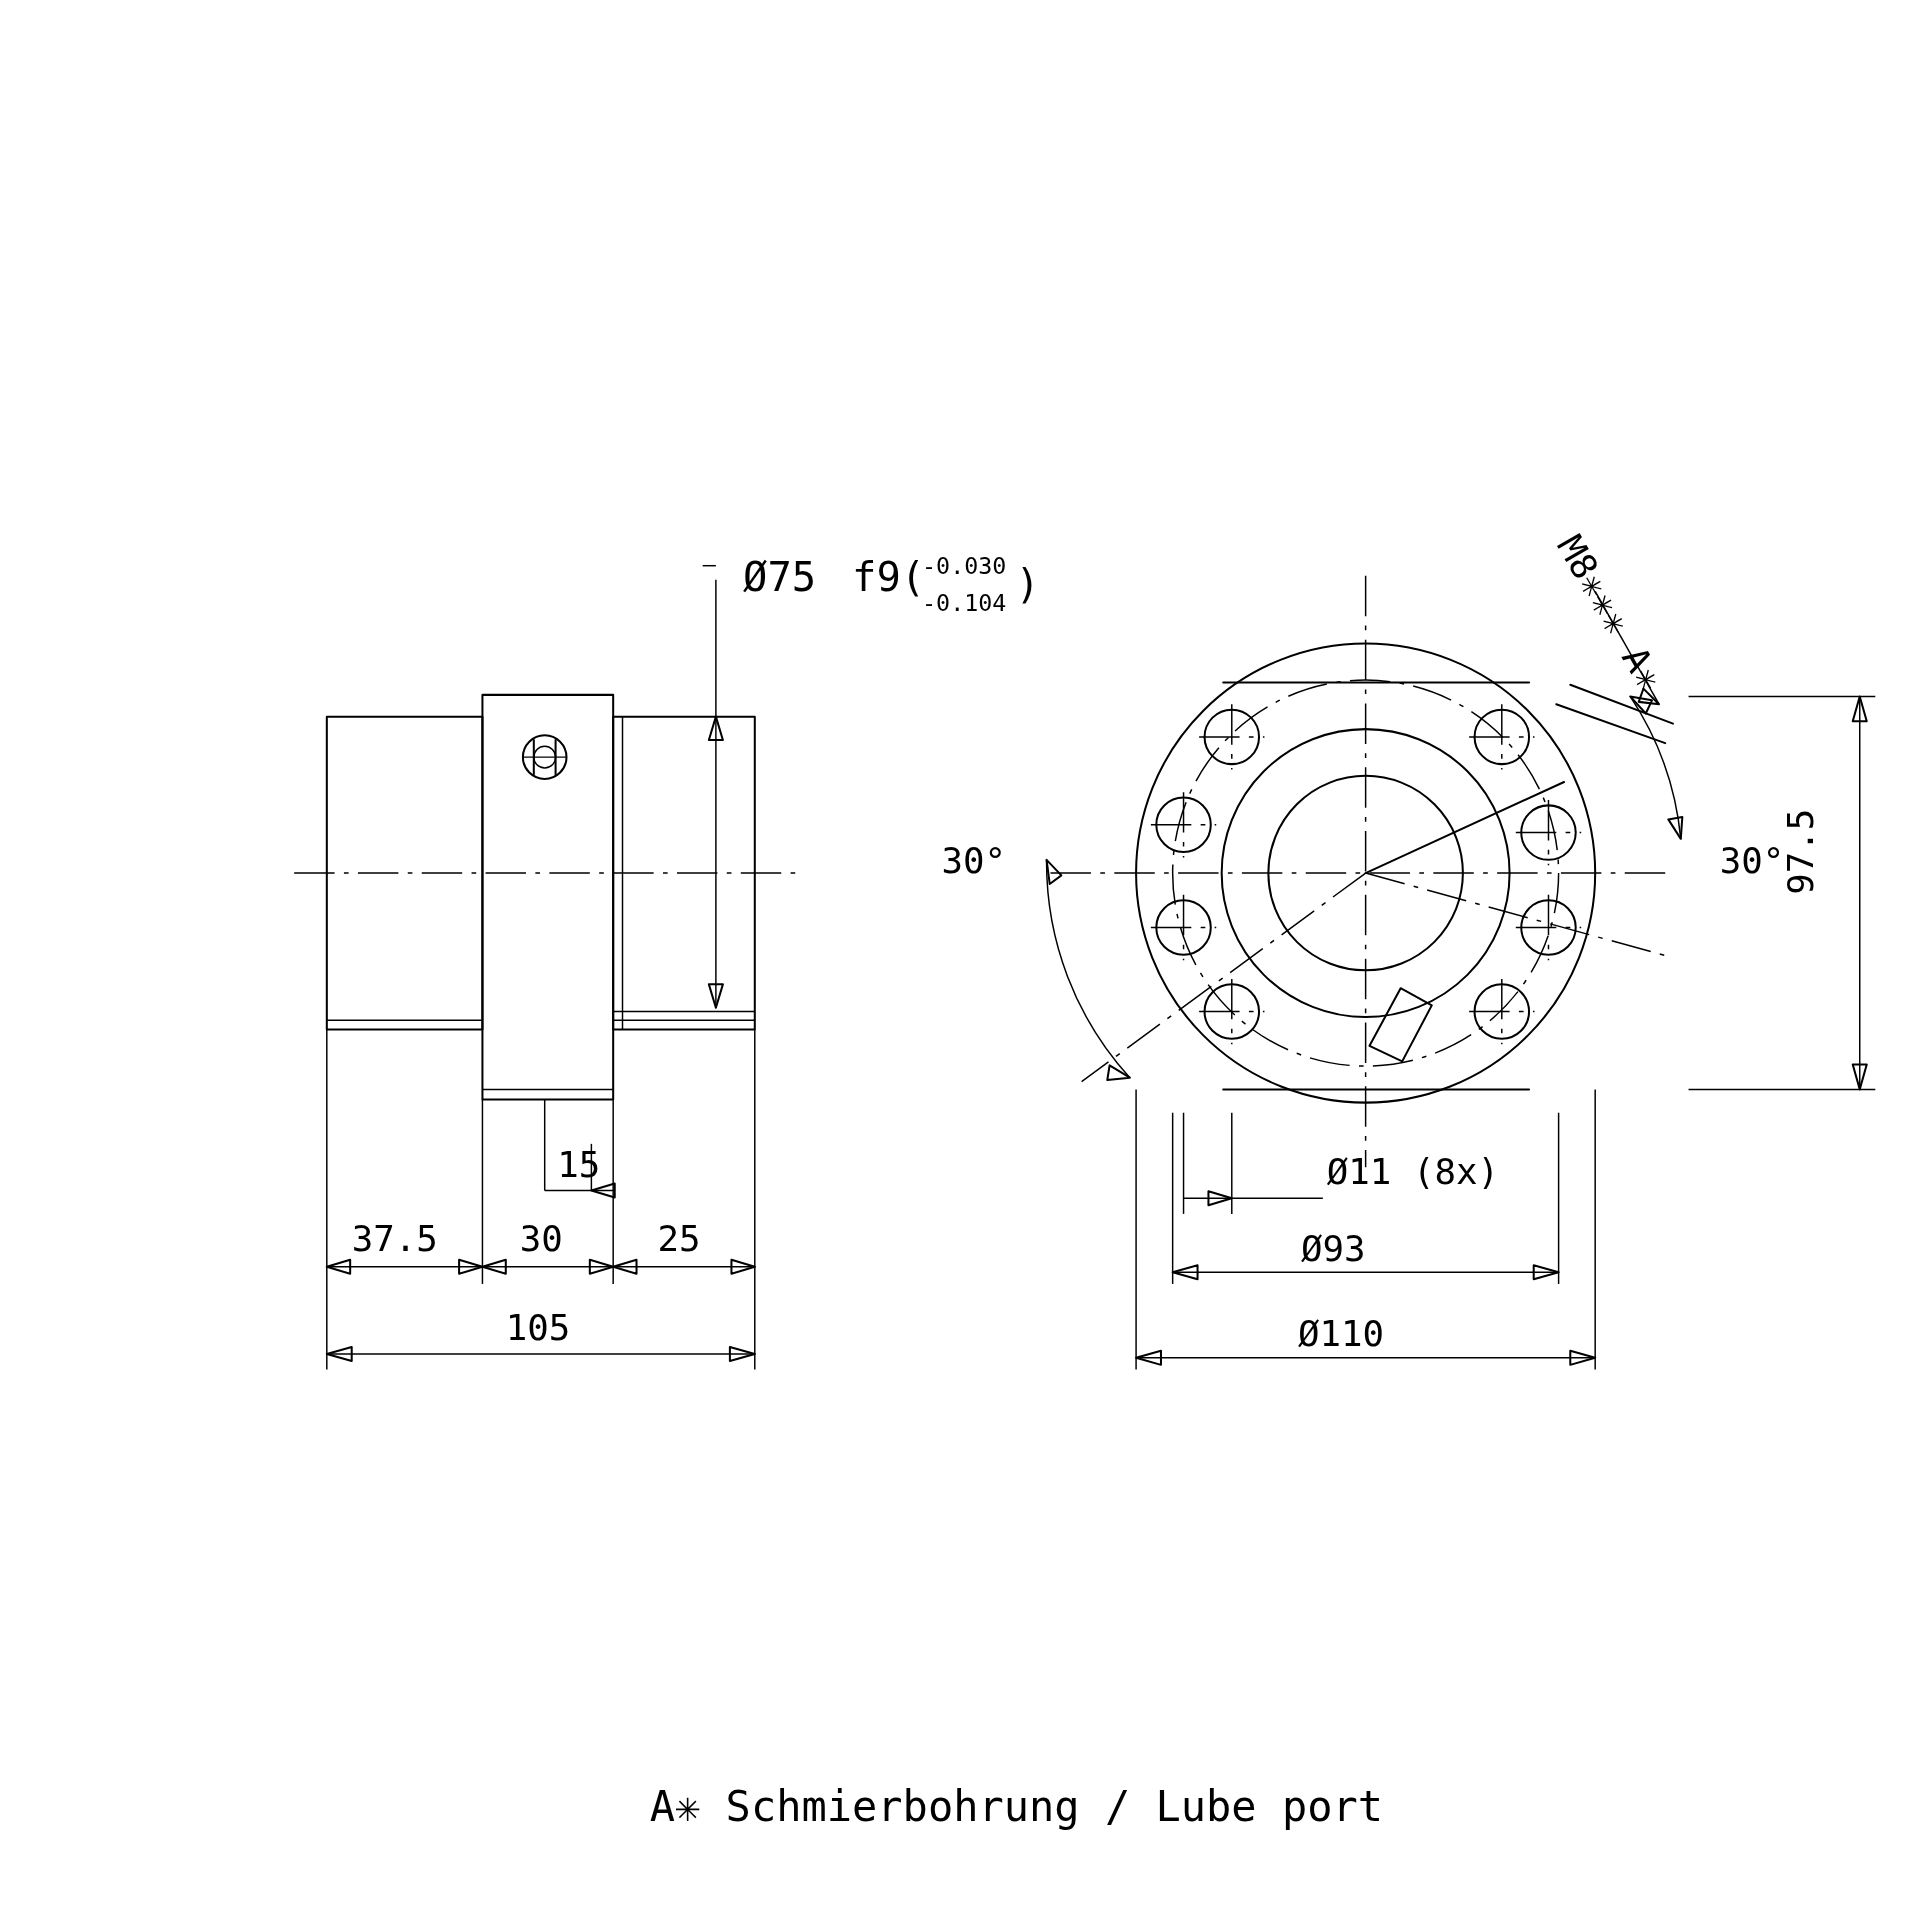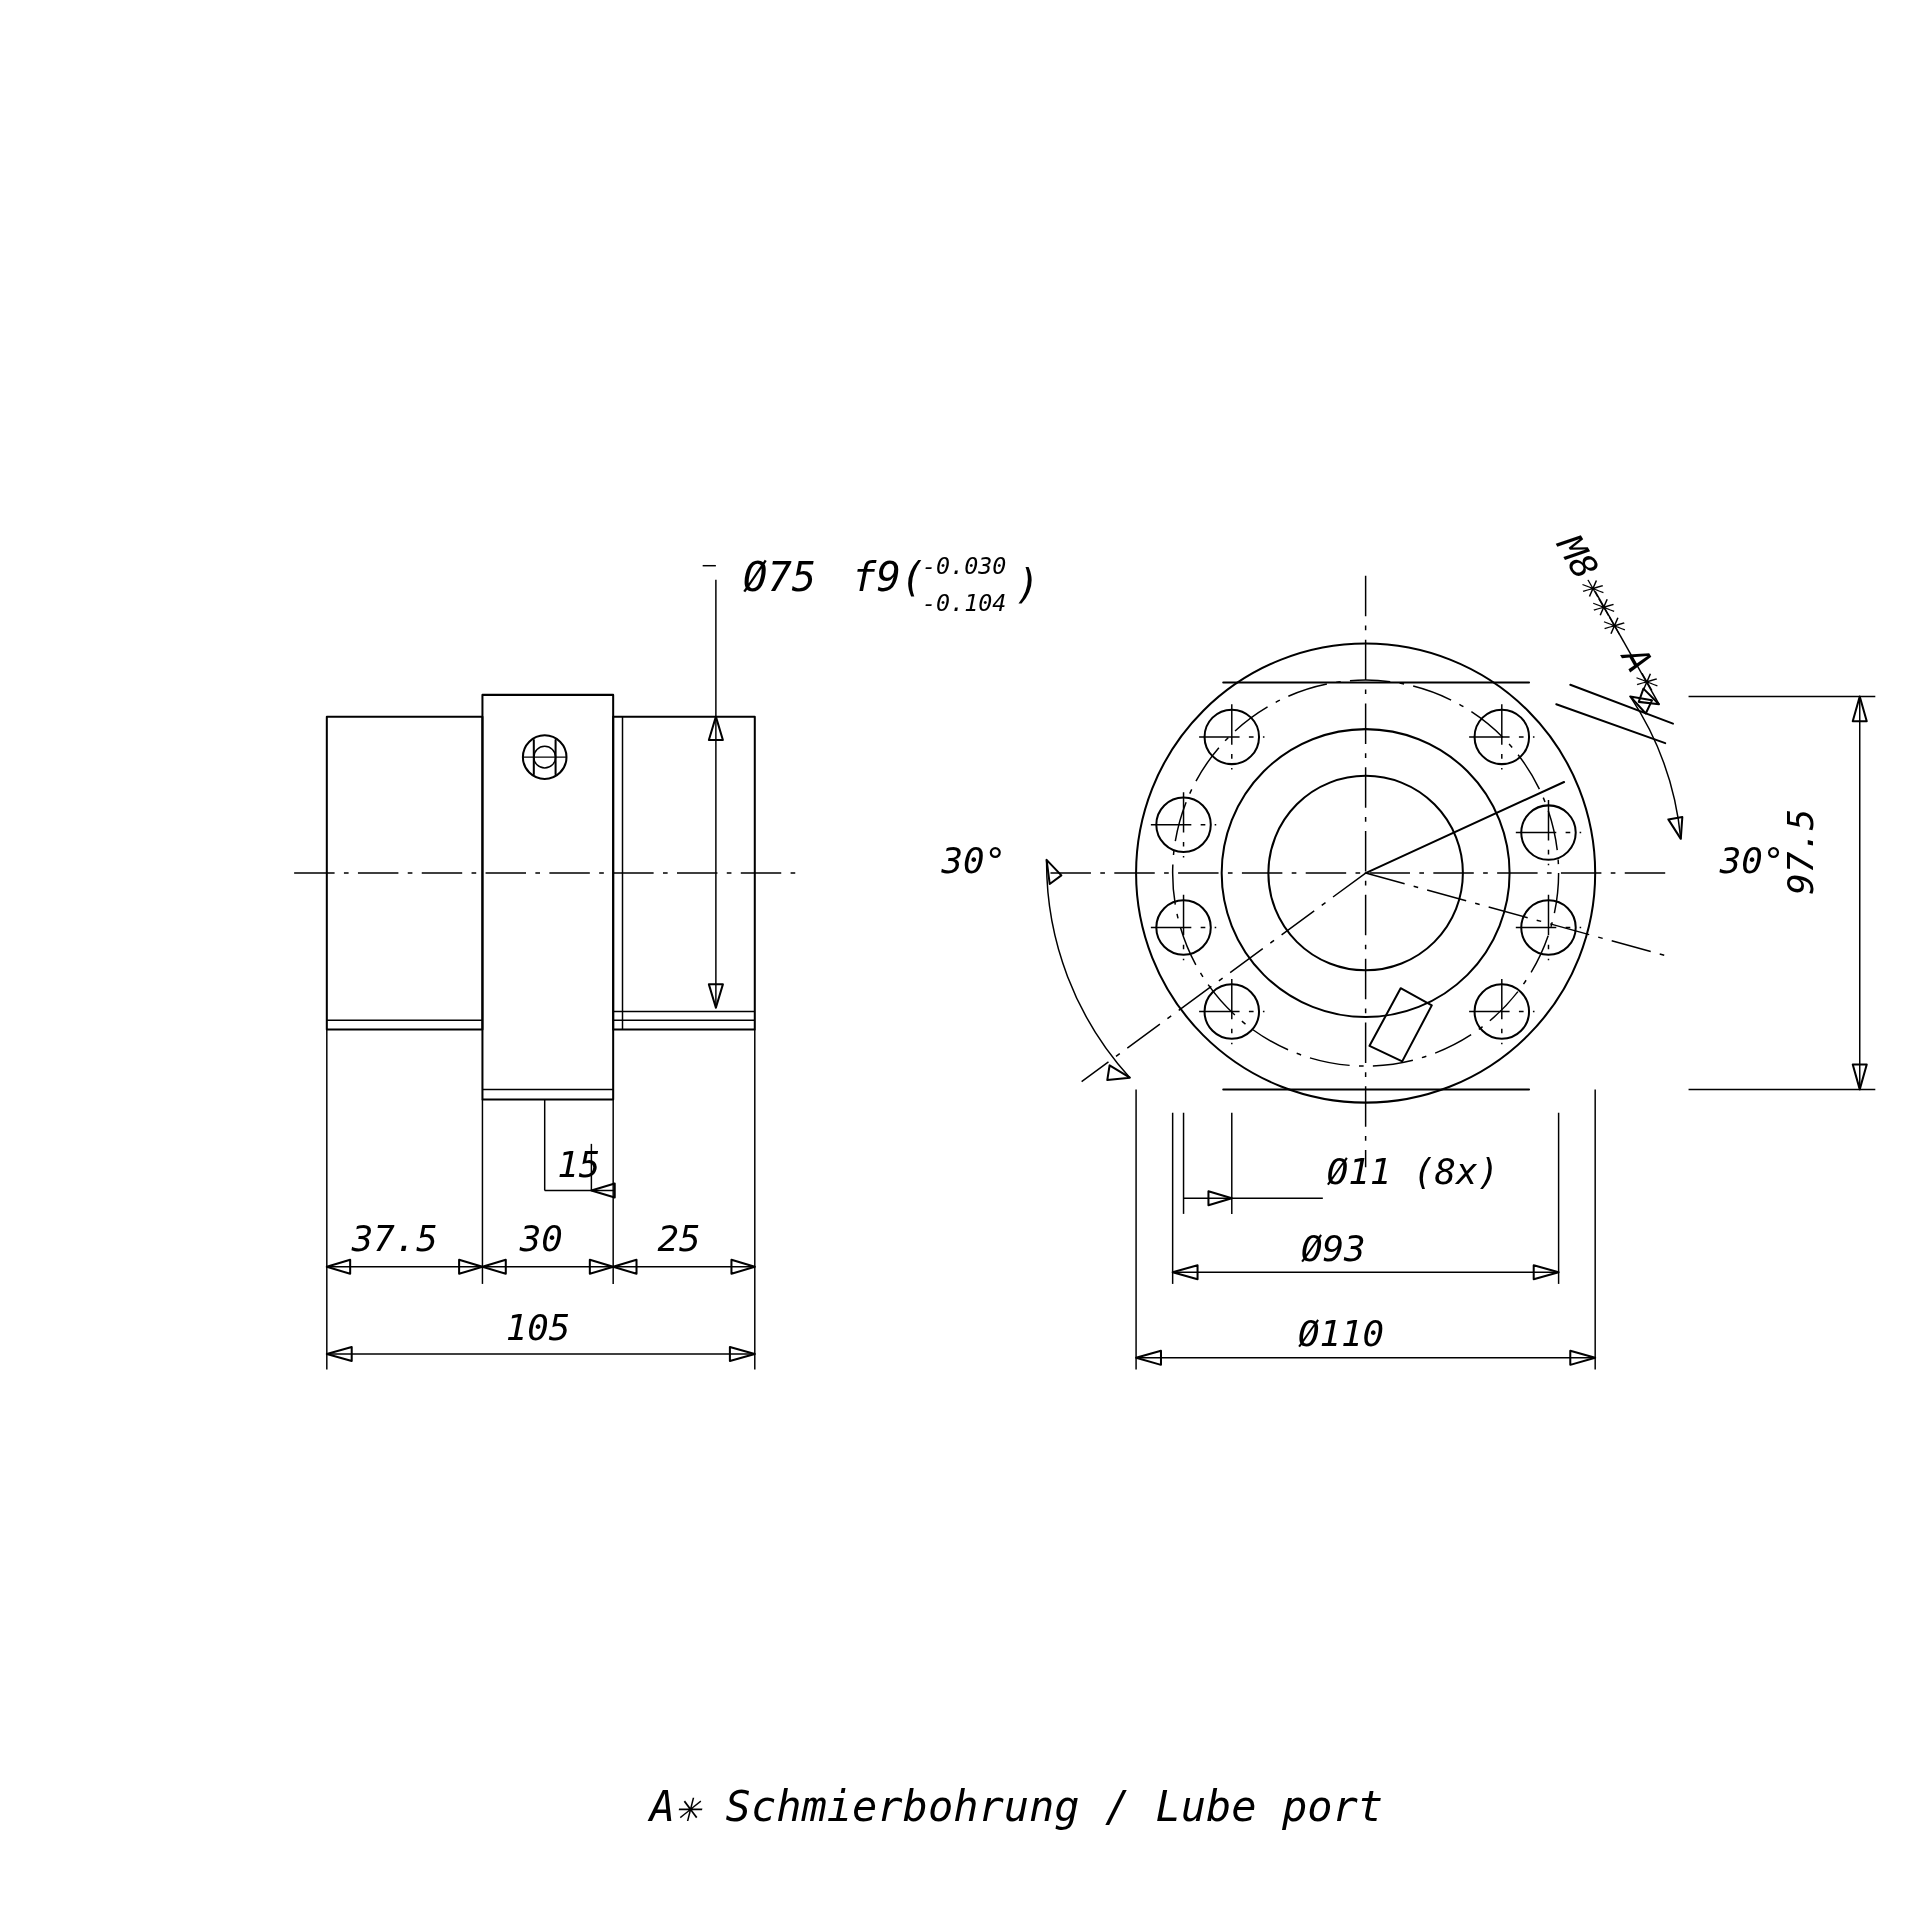--- a/index.html
+++ b/index.html
@@ -12,21 +12,20 @@
     height: 1929px;
     font-family: "DejaVu Sans Mono", monospace;
     color: #000000;
     overflow: hidden;
   }
   #sheet {
     position: relative;
     width: 1929px;
     height: 1929px;
     background: #ffffff;
-    font-style: italic;
   }
   svg.drawing {
     position: absolute;
     left: 0;
     top: 0;
     width: 1929px;
     height: 1929px;
   }
   .txt {
     font-family: "DejaVu Sans Mono", monospace;

